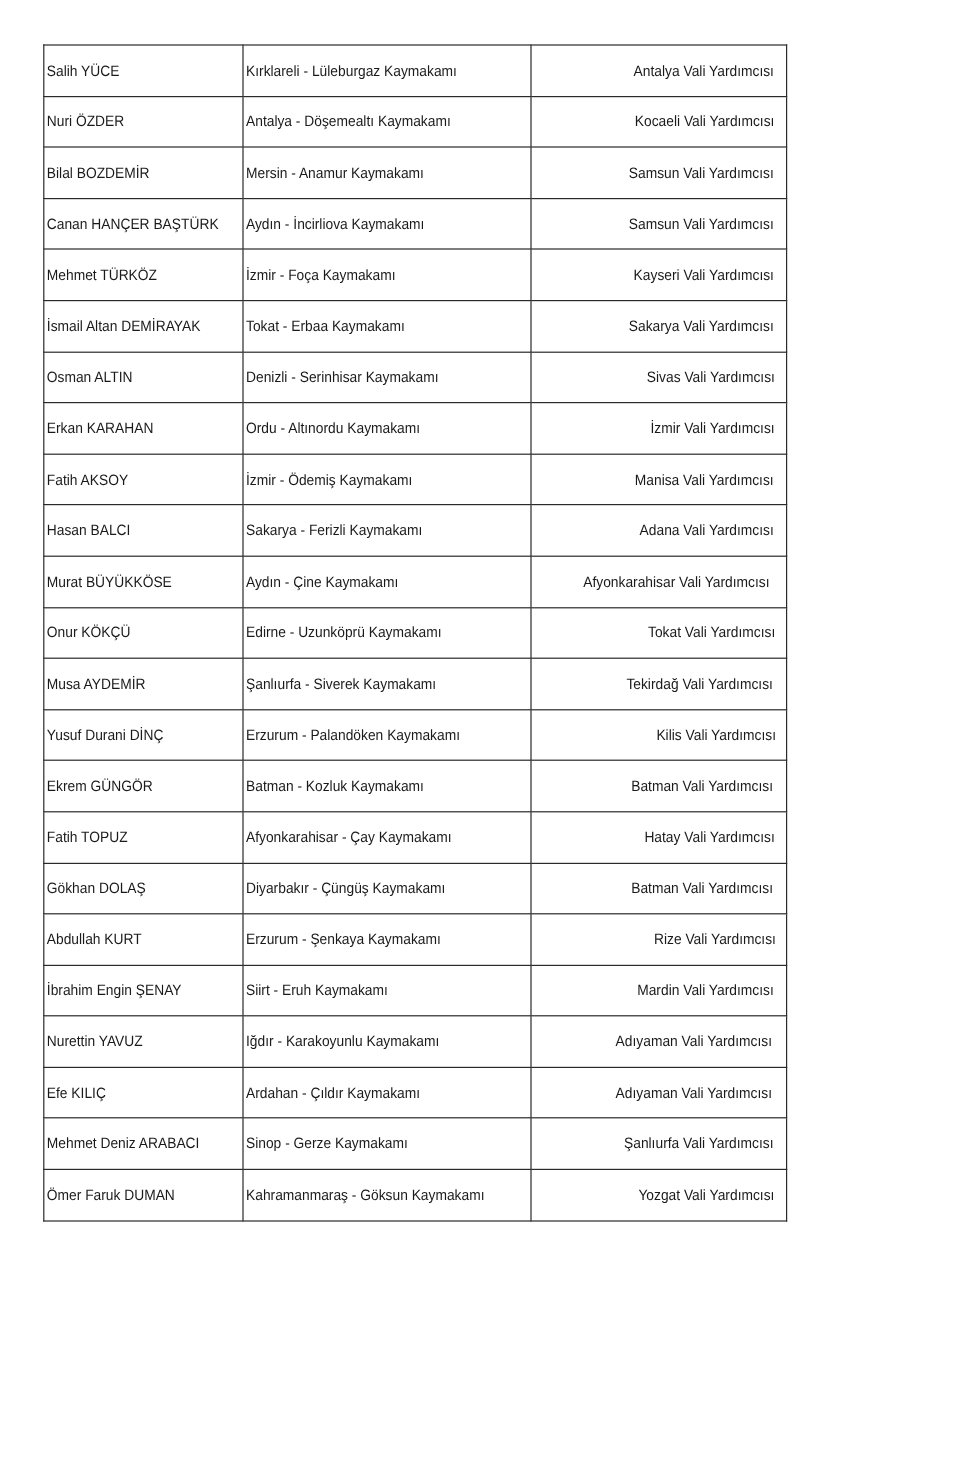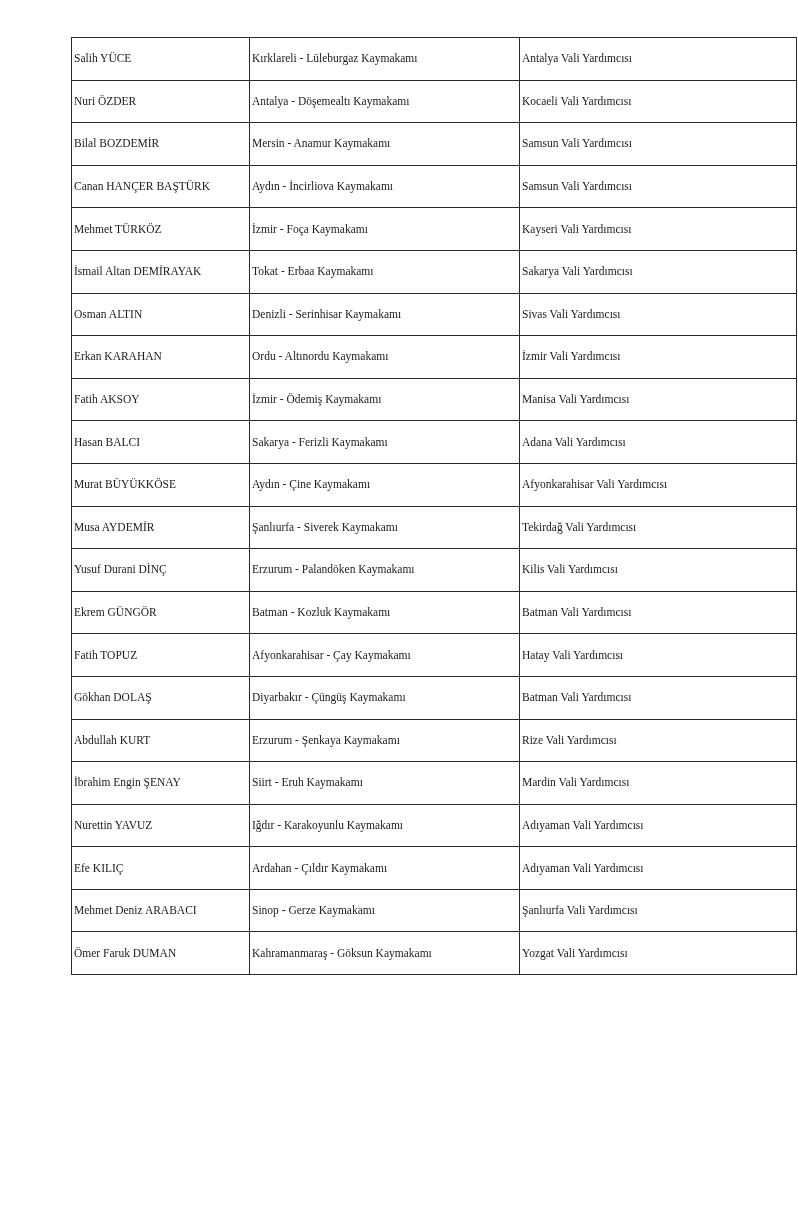--- a/index.html
+++ b/index.html
@@ -1,30 +1,30 @@
 <!DOCTYPE html>
 <html><head>
 <meta charset="utf-8">
 <style>
   html, body { margin: 0; padding: 0; background: #ffffff; }
   body { width: 798px; height: 1223px; position: relative; overflow: hidden; }
   .page { position: absolute; left: 0; top: 0; width: 798px; height: 1223px; background: #fff; }
   table.assign {
     position: absolute; left: 36px; top: 37px;
-    width: 726px; border-collapse: collapse;
-    font-family: Liberation Serif, serif; font-size: 12.5px; color: #1a1a1a; margin-left: 35px;
+    width: 620px; border-collapse: collapse;
+    font-family: Liberation Sans, sans-serif; font-size: 12.5px; color: #1a1a1a;
   }
   table.assign td {
     border: 1px solid #2a2a2a;
     height: 41.6px; padding: 0 0 0 2px;
     vertical-align: middle; white-space: nowrap;
   }
   table.assign td.c1 { width: 175px; }
   table.assign td.c2 { width: 269px; }
-  table.assign td.c3 { width: 276px; }
+  table.assign td.c3 { width: 276px; text-align: right; }
   table.assign td span { display: inline-block; transform: scaleX(0.92); transform-origin: left center; }
 </style>
 </head>
 <body>
 
 <div class="page">
   <table class="assign">
     <tbody id="tbody">
         <tr>
           <td class="c1"><span>Salih YÜCE</span></td>
@@ -75,20 +75,25 @@
           <td class="c1"><span>Hasan BALCI</span></td>
           <td class="c2"><span>Sakarya - Ferizli Kaymakamı</span></td>
           <td class="c3"><span>Adana Vali Yardımcısı</span></td>
         </tr>
         <tr>
           <td class="c1"><span>Murat BÜYÜKKÖSE</span></td>
           <td class="c2"><span>Aydın - Çine Kaymakamı</span></td>
           <td class="c3"><span>Afyonkarahisar Vali Yardımcısı</span></td>
         </tr>
         <tr>
+          <td class="c1"><span>Onur KÖKÇÜ</span></td>
+          <td class="c2"><span>Edirne - Uzunköprü Kaymakamı</span></td>
+          <td class="c3"><span>Tokat Vali Yardımcısı</span></td>
+        </tr>
+        <tr>
           <td class="c1"><span>Musa AYDEMİR</span></td>
           <td class="c2"><span>Şanlıurfa - Siverek Kaymakamı</span></td>
           <td class="c3"><span>Tekirdağ Vali Yardımcısı</span></td>
         </tr>
         <tr>
           <td class="c1"><span>Yusuf Durani DİNÇ</span></td>
           <td class="c2"><span>Erzurum - Palandöken Kaymakamı</span></td>
           <td class="c3"><span>Kilis Vali Yardımcısı</span></td>
         </tr>
         <tr>

